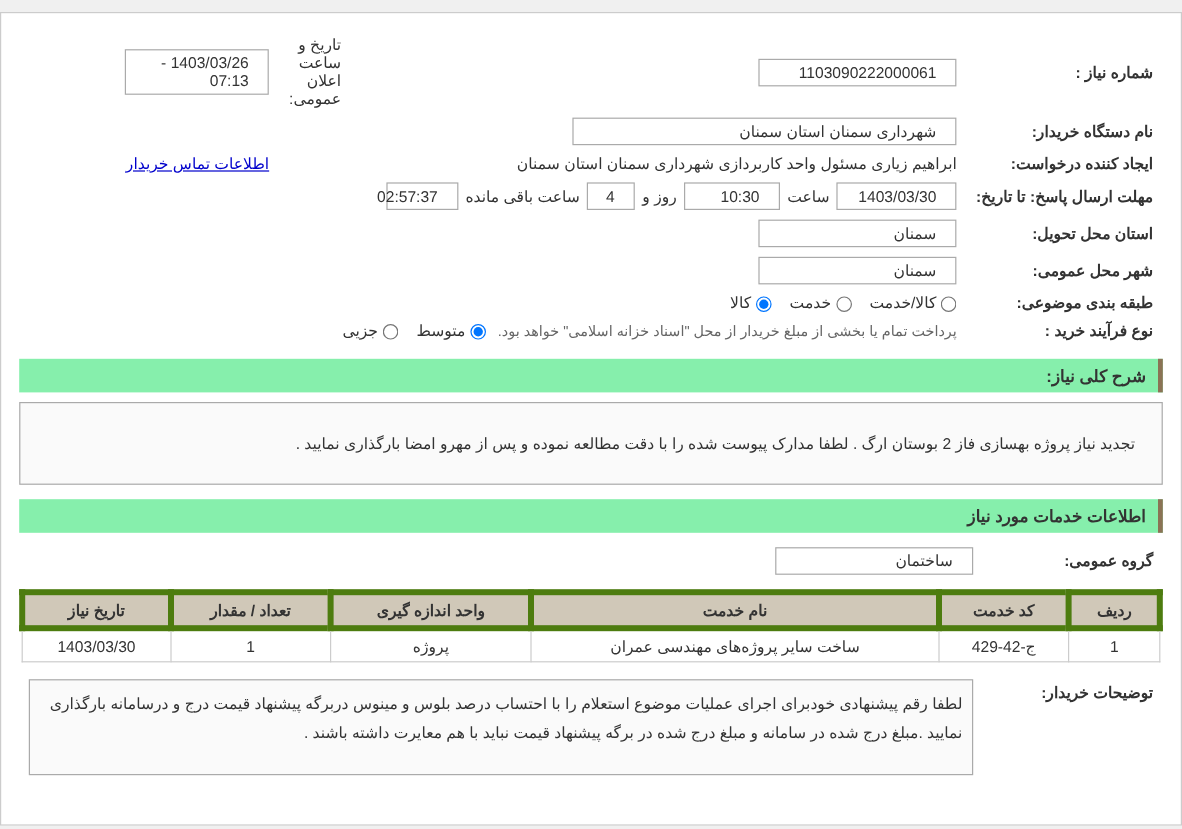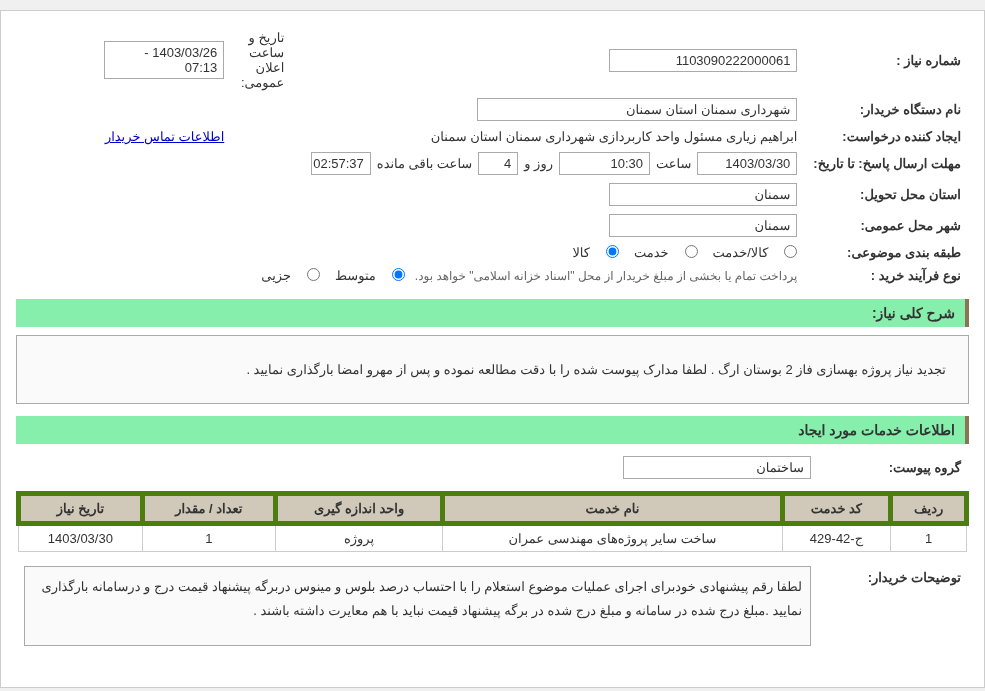--- a/index.html
+++ b/index.html
@@ -42,28 +42,28 @@
       font-weight: bold;
       color: #333;
       width: 150px;
     }
     .value-cell {
       text-align: right;
     }
     .input-box {
       border: 1px solid #aaa;
       background: #fff;
-      padding: 3px 6px;
+      padding: 3px 16px;
       font-family: Tahoma, Arial, sans-serif;
       font-size: 13px;
       direction: rtl;
       color: #333;
     }
     .input-medium {
-      width: 188px;
+      width: 165px;
     }
     .input-narrow {
       width: 120px;
     }
     .row-inline {
       display: flex;
       align-items: center;
       gap: 6px;
       direction: rtl;
     }
@@ -73,22 +73,22 @@
       cursor: pointer;
     }
     .radio-group {
       display: flex;
       gap: 15px;
       direction: rtl;
       align-items: center;
     }
     .radio-item {
       display: flex;
-      align-items: flex-start;
-      gap: 16px;
+      align-items: flex-end;
+      gap: 4px;
     }
     .section-title {
       background: #86efac;
       border-right: 4px solid #8B7355;
       padding: 6px 10px;
       font-weight: bold;
       font-size: 14px;
       margin: 12px 0 8px 0;
       text-align: right;
     }
@@ -177,21 +177,21 @@
       </tr>
 
       <tr>
         <td class="label-cell">
           <span>مهلت ارسال پاسخ: تا تاریخ:</span>
         </td>
         <td colspan="3" class="value-cell">
           <div class="row-inline">
             <span class="input-box" style="width:100px;display:inline-block;">1403/03/30</span>
             <span>ساعت</span>
-            <span class="input-box" style="width:91px;display:inline-block;text-align:right;">10:30</span>
+            <span class="input-box" style="width:80px;display:inline-block;text-align:right;">10:30</span>
             <span>روز و</span>
             <span class="input-box" style="width:40px;display:inline-block;">4</span>
             <span>ساعت باقی مانده</span>
             <span class="input-box" style="width:60px;display:inline-block;">02:57:37</span>
           </div>
         </td>
       </tr>
 
       <tr>
         <td class="label-cell">
@@ -257,28 +257,28 @@
       </table>
 
     <div class="section-title">
       <span>شرح کلی نیاز:</span>
     </div>
     <div class="description-box">
       <span>تجدید نیاز پروژه بهسازی فاز 2 بوستان ارگ . لطفا مدارک پیوست شده را با دقت مطالعه نموده و پس از مهرو امضا بارگذاری نمایید .</span>
     </div>
 
     <div class="section-title">
-      <span>اطلاعات خدمات مورد ایجاد</span>
+      <span>اطلاعات خدمات مورد نیاز</span>
     </div>
 
     <table class="info-table" style="margin-bottom:8px;">
       <tbody>
           <tr>
         <td class="label-cell">
-          <span>گروه پیوست:</span>
+          <span>گروه عمومی:</span>
         </td>
         <td class="value-cell">
           <span class="input-box input-medium" style="display:inline-block;">ساختمان</span>
         </td>
       </tr>
     </tbody>
       </table>
 
     <table class="services-table">
       <thead>

